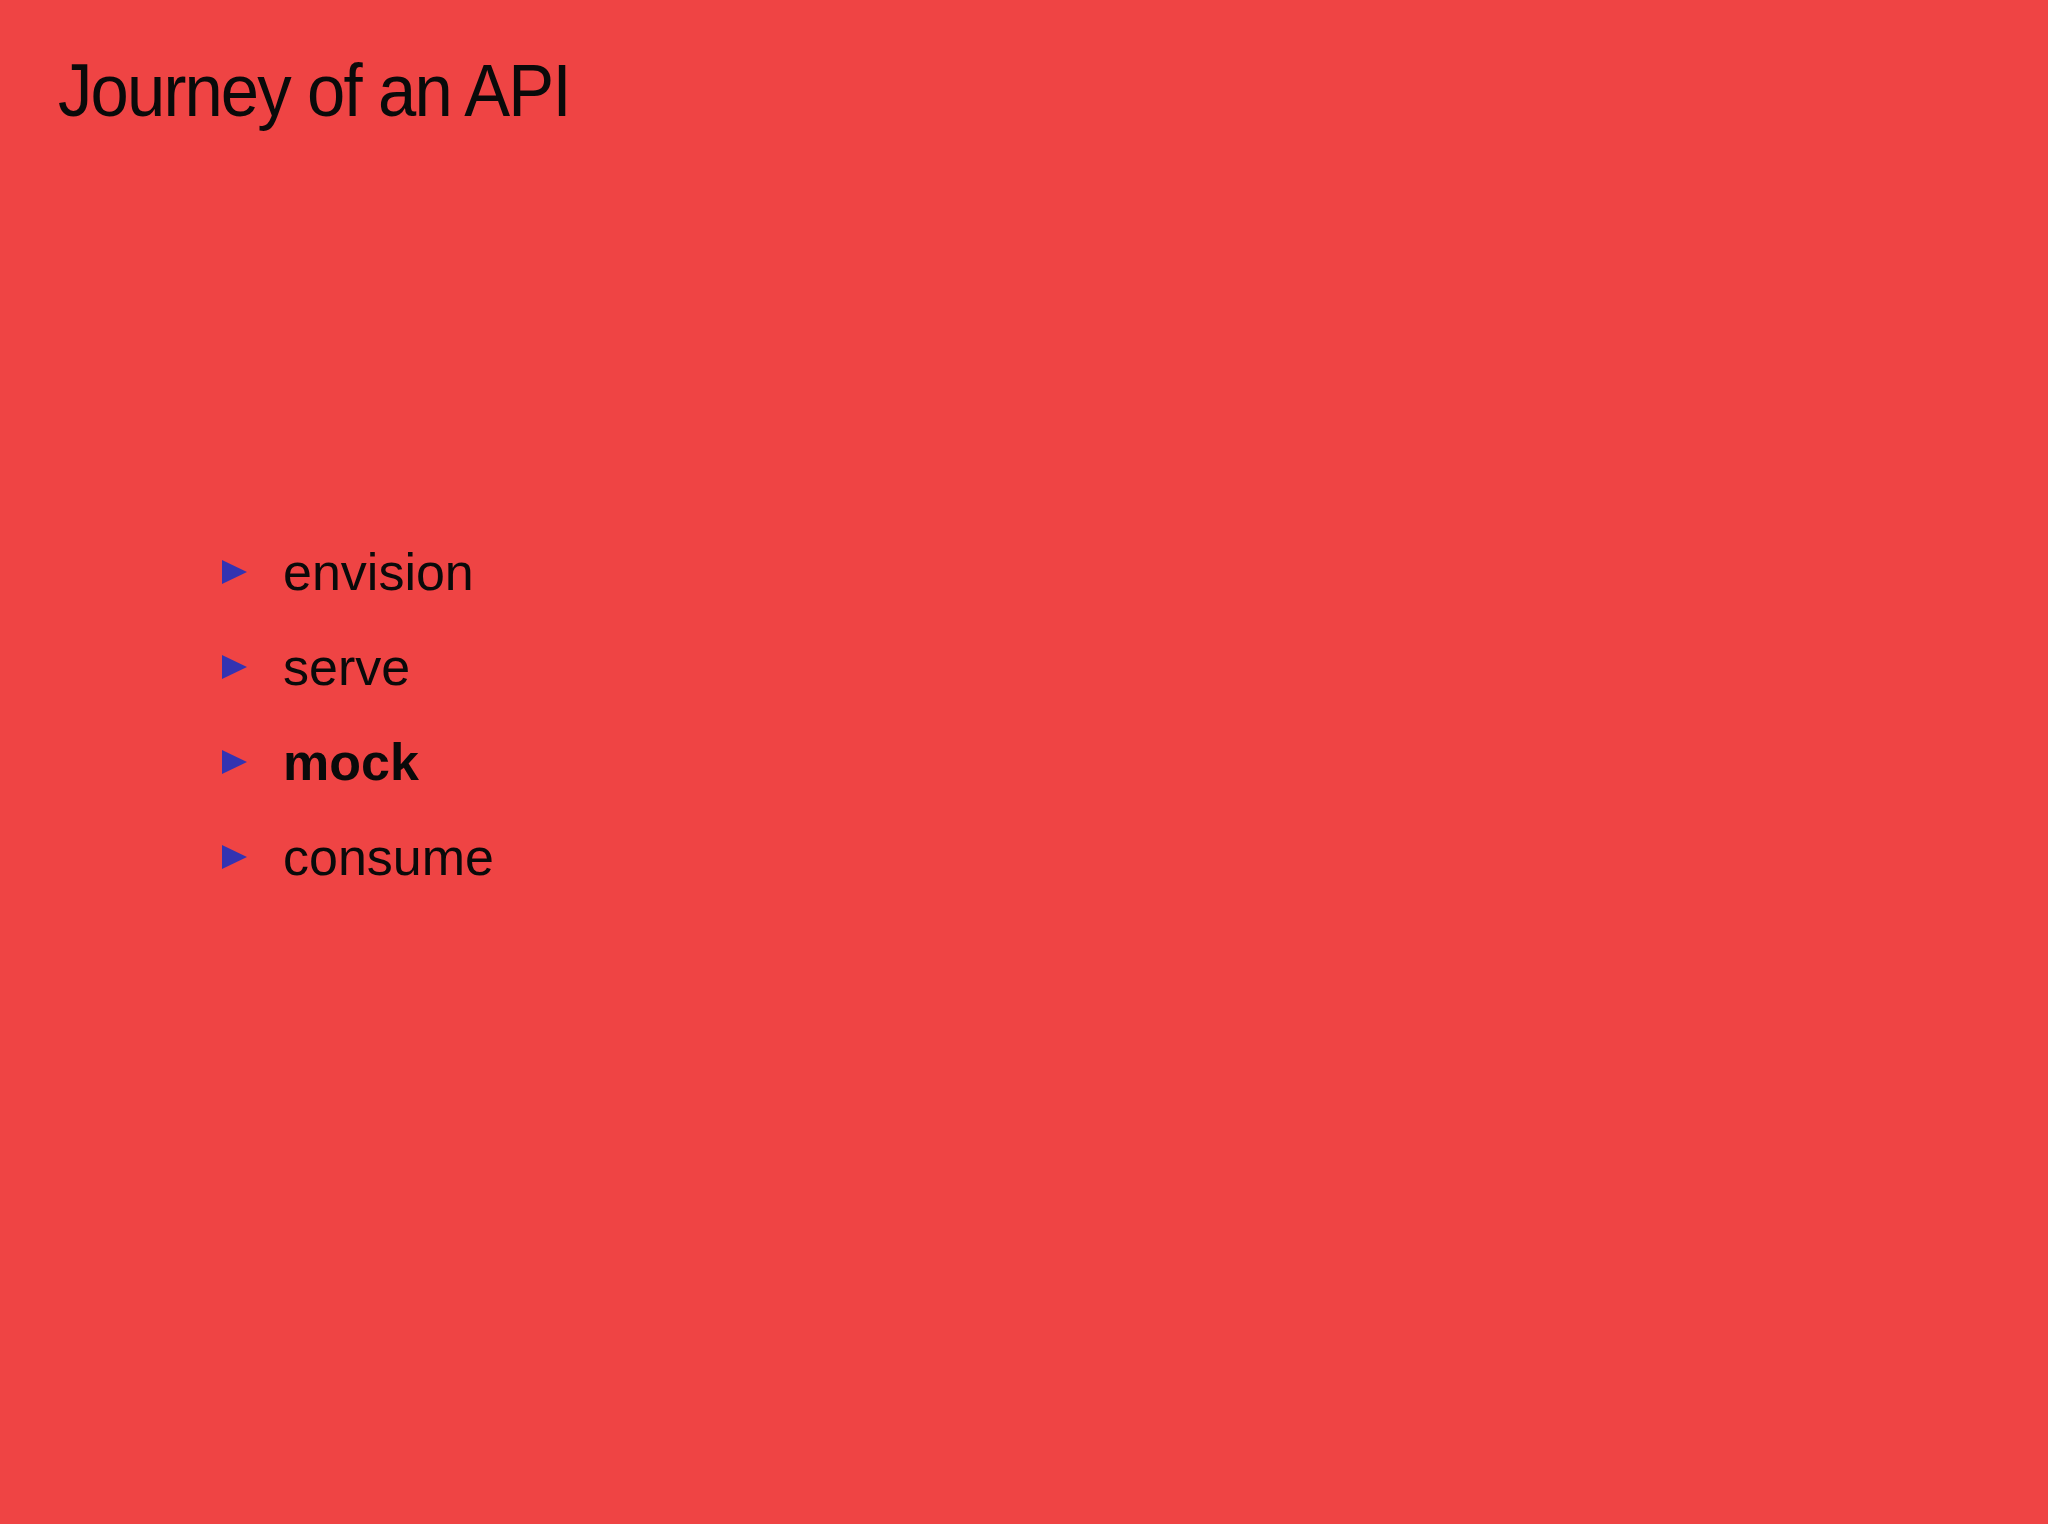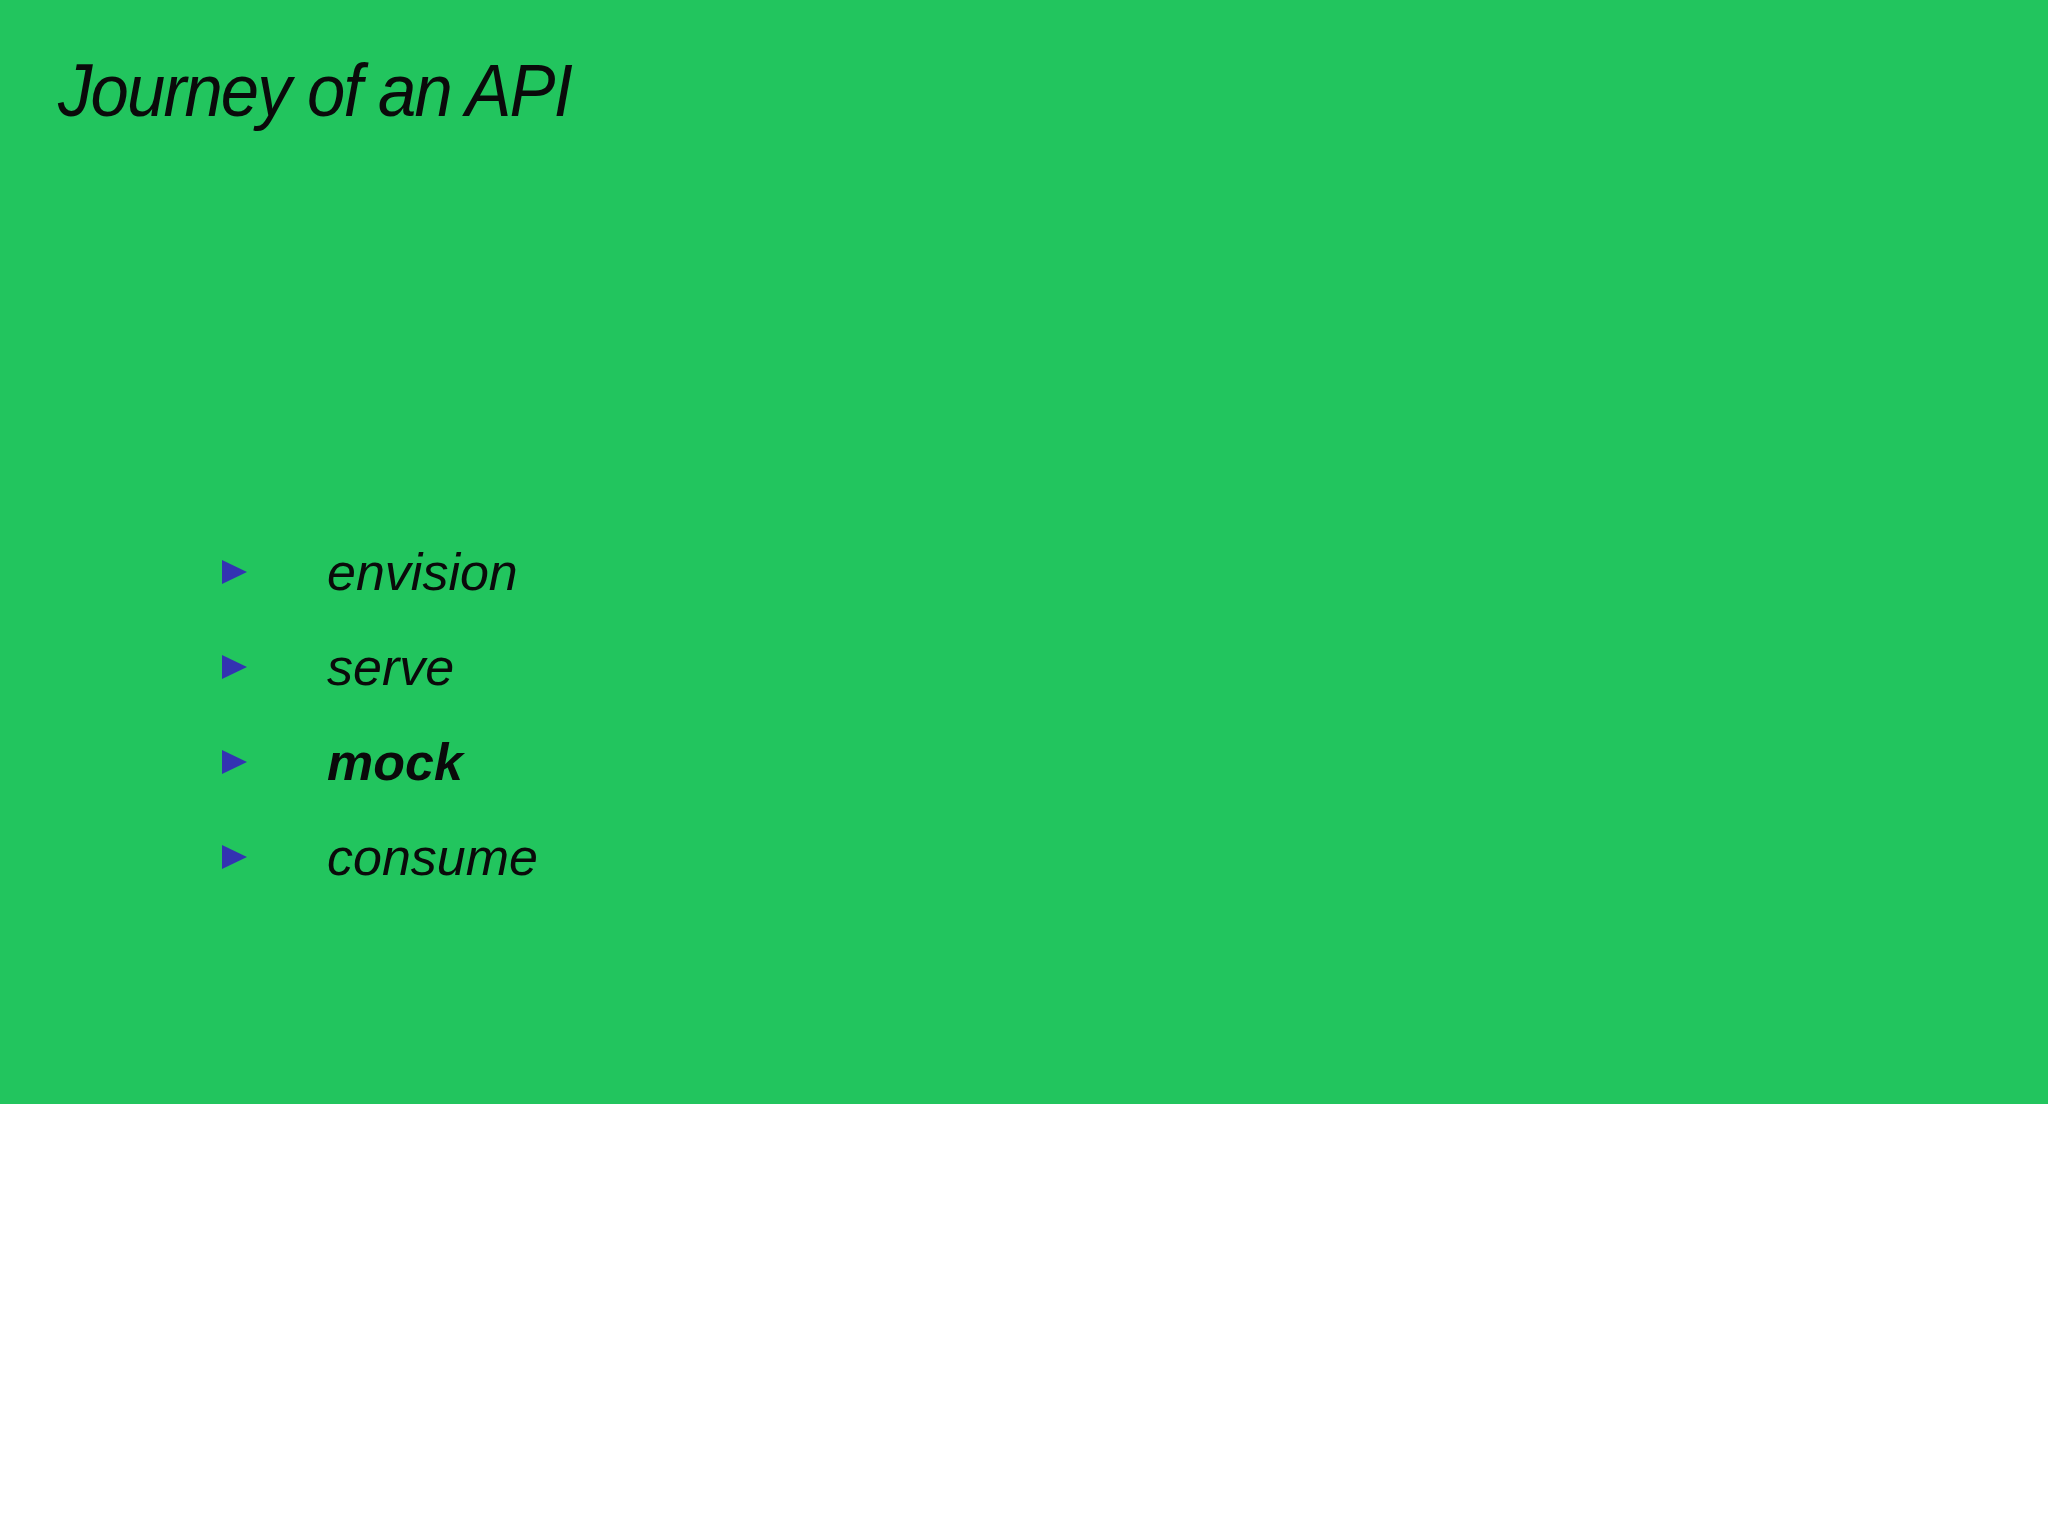--- a/index.html
+++ b/index.html
@@ -4,24 +4,23 @@
 <style>
   html, body {
     margin: 0;
     padding: 0;
     background: #ffffff;
     font-family: "Liberation Sans", sans-serif;
   }
   .slide {
     position: relative;
     width: 2048px;
-    height: 1104px;
-    background: #22c55e;
+    height: 1524px;
+    background: #ef4444;
     overflow: hidden;
-    font-style: italic;
   }
   .slide-title {
     position: absolute;
     left: 58px;
     top: 48px;
     margin: 0;
     font-size: 74px;
     font-weight: 300;
     letter-spacing: -2px;
     color: #0a0a0a;
@@ -37,21 +36,20 @@
     padding: 0;
     list-style: none;
   }
   .bullet-list li {
     height: 95px;
     display: flex;
     align-items: center;
     font-size: 52px;
     color: #0a0a0a;
     white-space: nowrap;
-    gap: 44px;
   }
   .tri {
     display: inline-block;
     width: 0;
     height: 0;
     border-top: 12px solid transparent;
     border-bottom: 12px solid transparent;
     border-left: 25px solid #3333b2;
     margin-right: 36px;
     flex: 0 0 auto;

